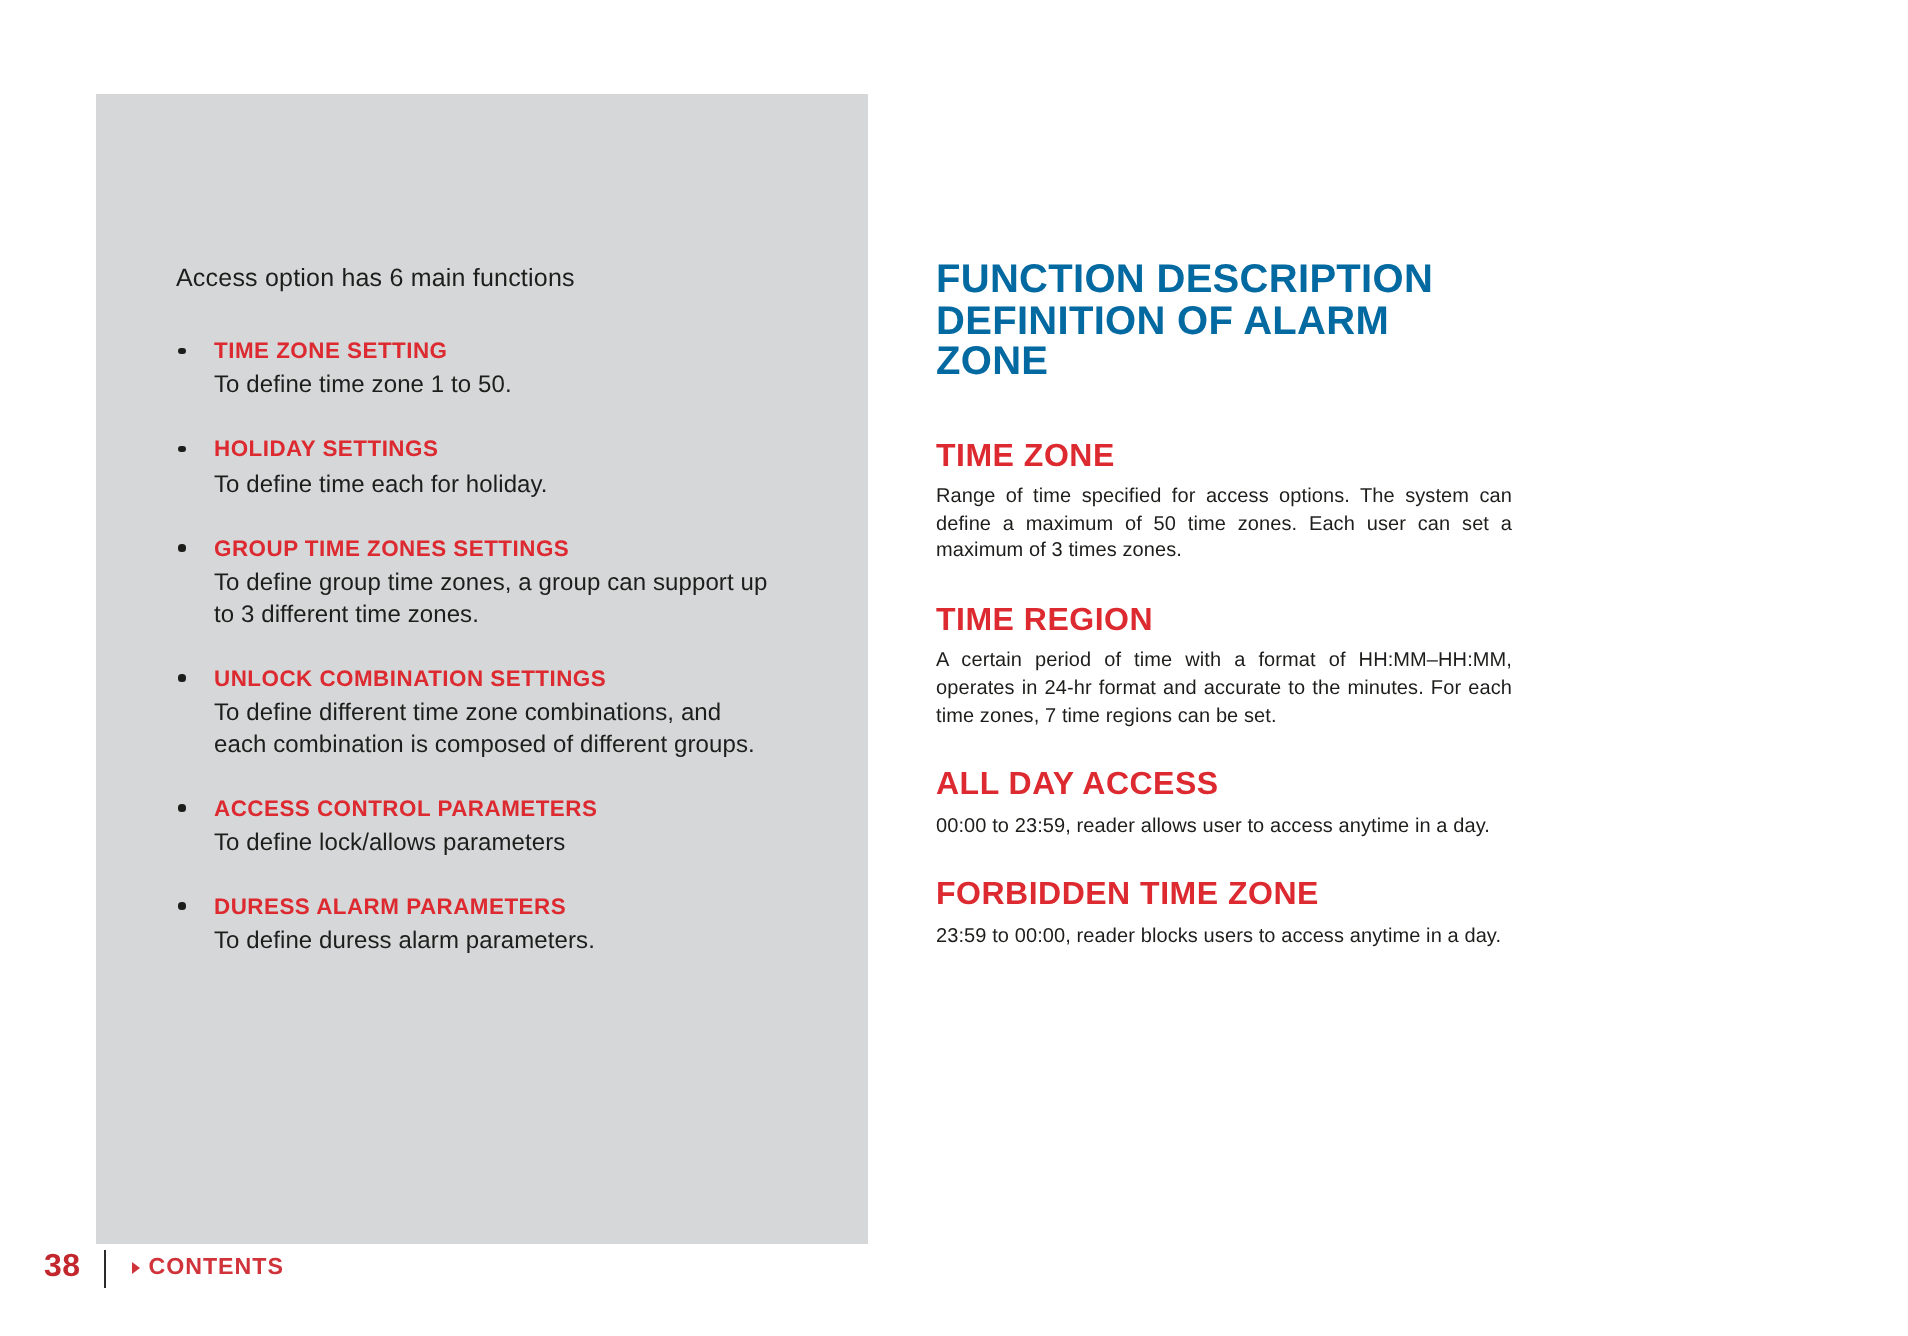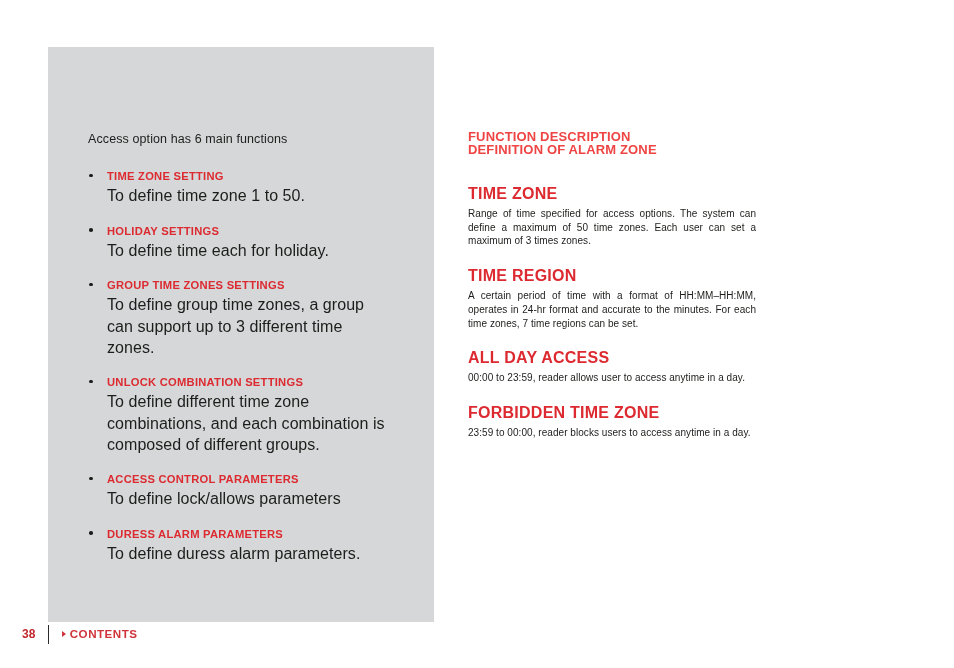--- a/index.html
+++ b/index.html
@@ -59,41 +59,41 @@
     display: block;
     font-size: 11.2px;
     font-weight: bold;
     color: #dc2a30;
     letter-spacing: 0.25px;
     line-height: 1.45;
     margin-bottom: 1px;
   }
   .bullet-body {
     display: block;
-    font-size: 16px;
+    font-size: 12px;
     color: #1d1d1b;
     line-height: 1.33;
     letter-spacing: 0.05px;
   }
 
   
   #right-column {
     position: absolute;
     left: 468px;
     top: 130px;
     width: 288px;
   }
   #page-heading {
     margin: 0 0 26px 0;
   }
   .heading-line {
     display: block;
-    font-size: 13px;
-    font-weight: bold;
-    color: #ef4444;
+    font-size: 20px;
+    font-weight: bold;
+    color: #0369a1;
     letter-spacing: 0.15px;
     line-height: 1.03;
   }
   .section-block {
     margin-bottom: 17px;
   }
   .section-block:last-child { margin-bottom: 0; }
   .section-title {
     display: block;
     font-size: 16px;
@@ -116,21 +116,21 @@
   
   #footer {
     position: absolute;
     left: 22px;
     top: 624px;
     display: flex;
     align-items: center;
     height: 20px;
   }
   #page-number {
-    font-size: 12px;
+    font-size: 16px;
     font-weight: bold;
     color: #c1272d;
     letter-spacing: 0.2px;
     line-height: 1;
   }
   #footer-divider {
     width: 1px;
     height: 19px;
     background: #2b2b2b;
     margin: 0 13px 0 12px;

